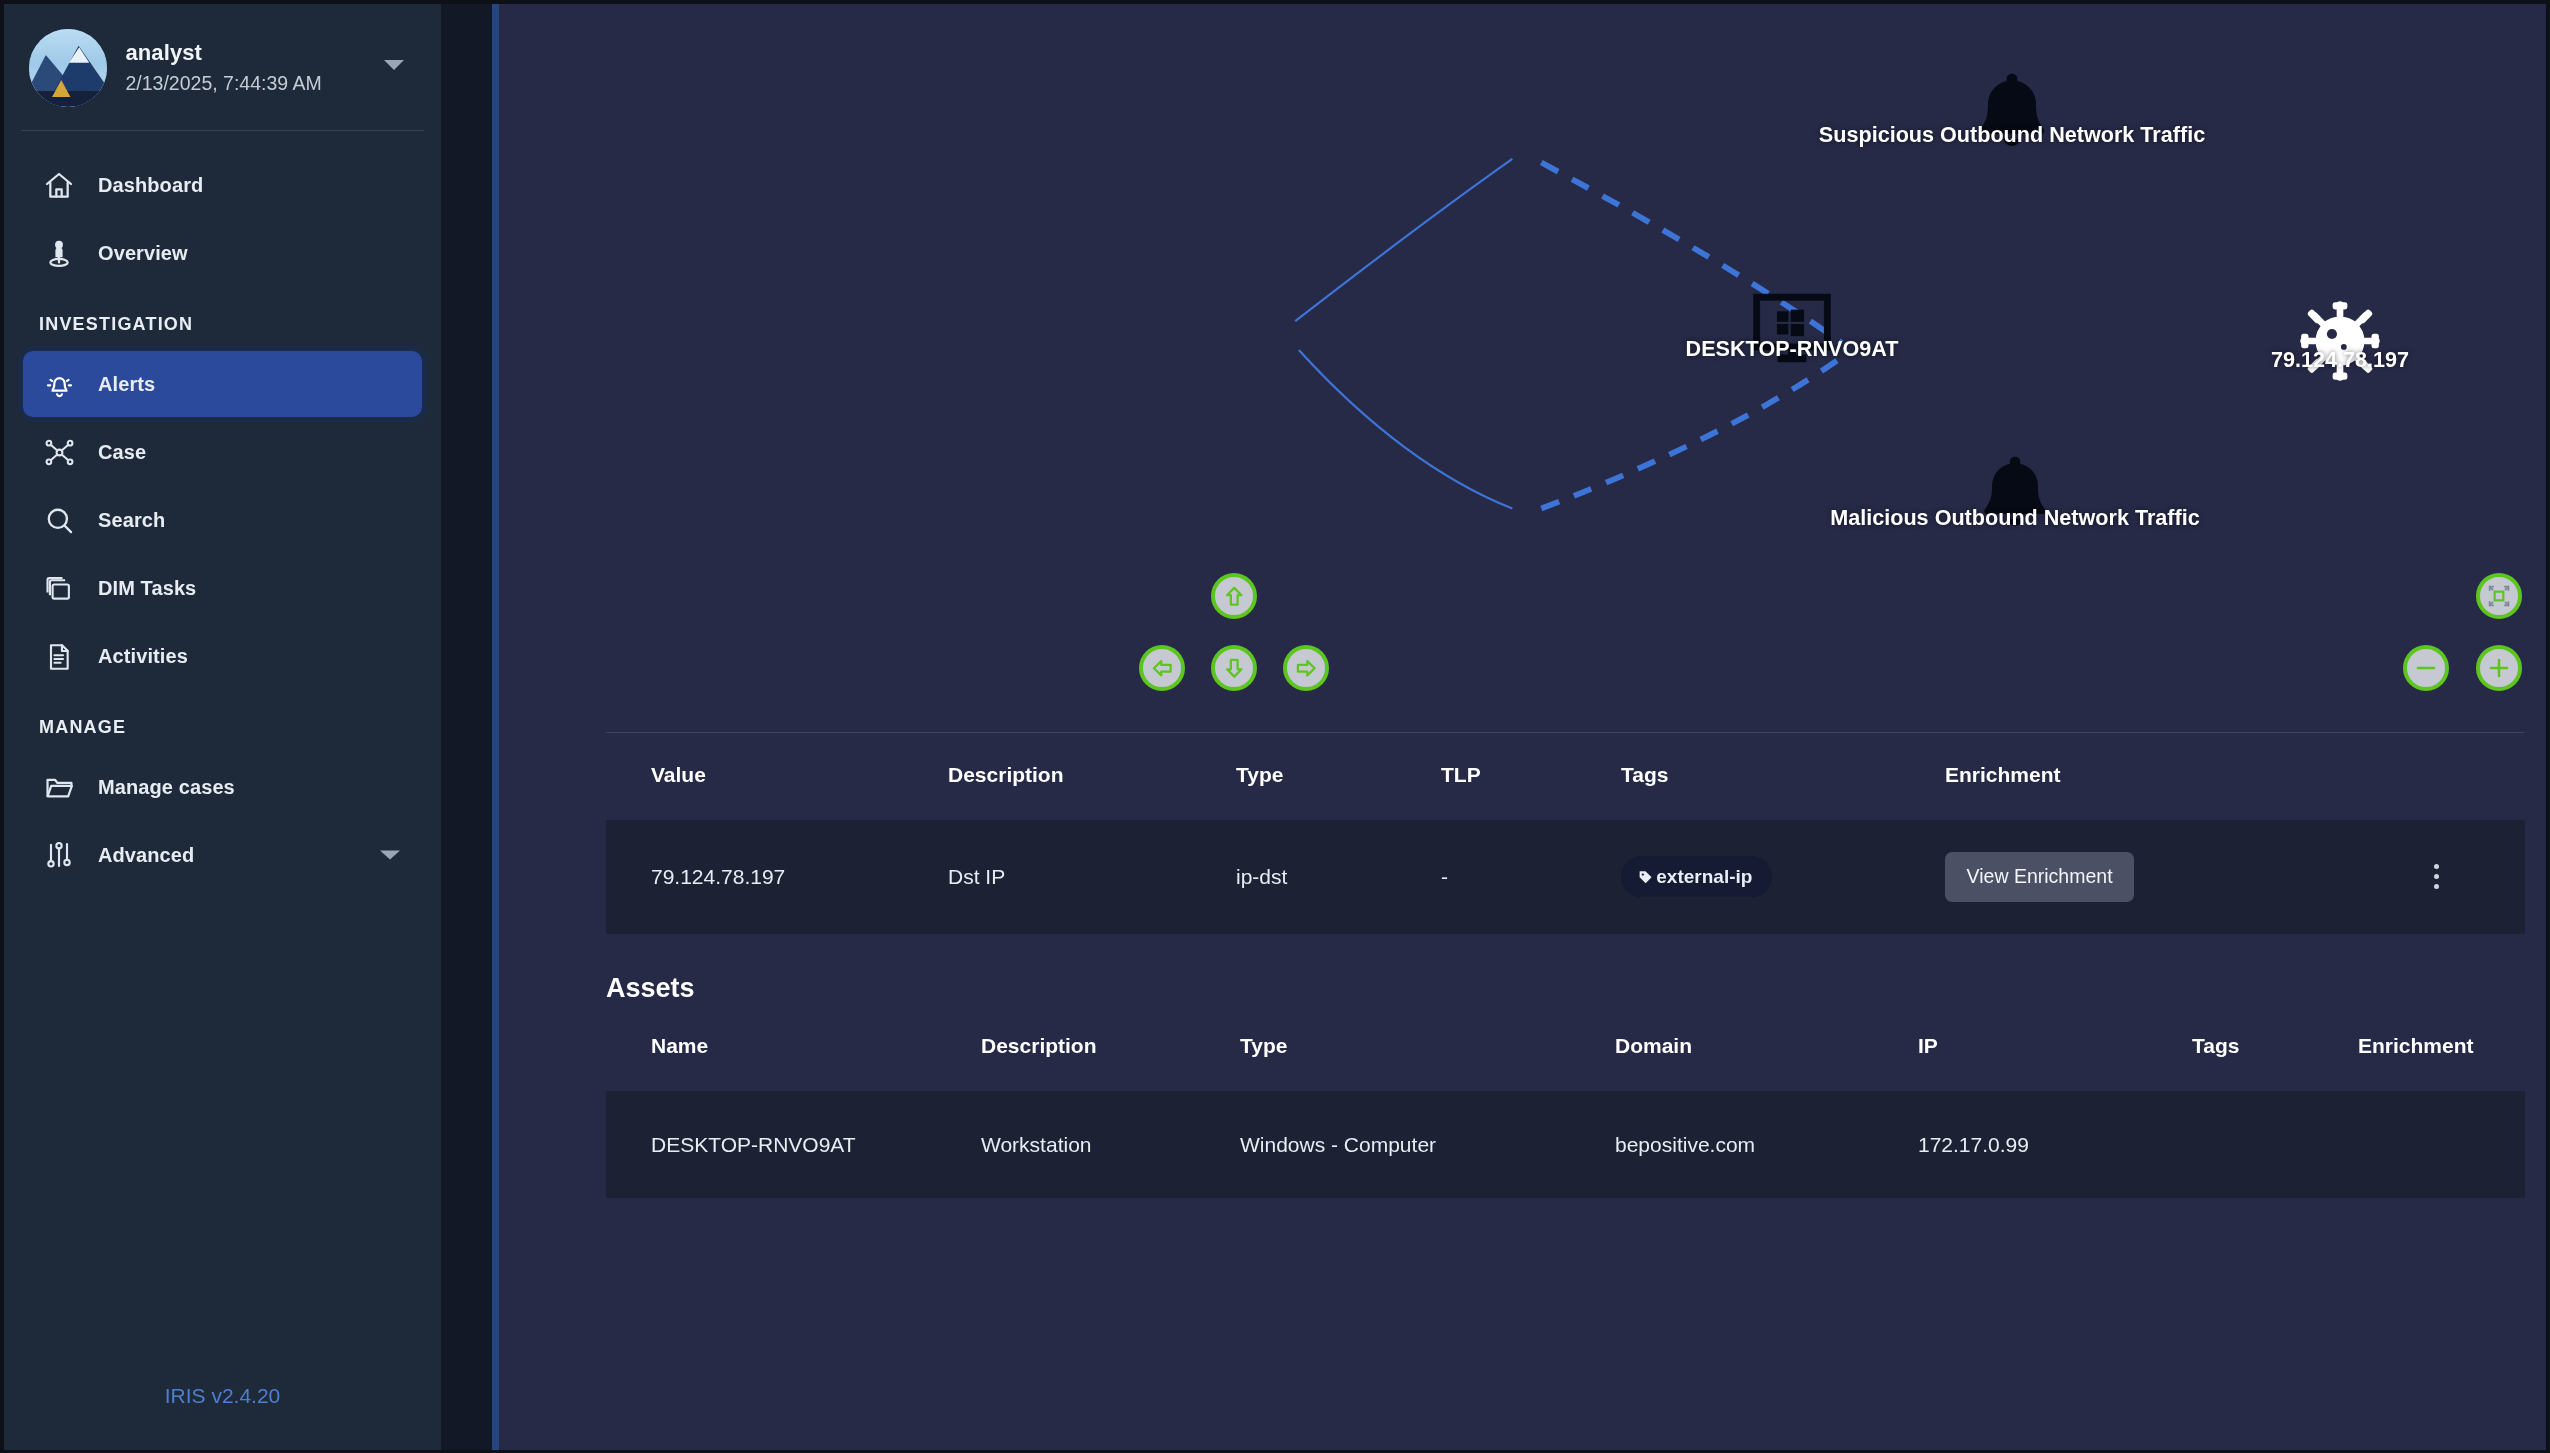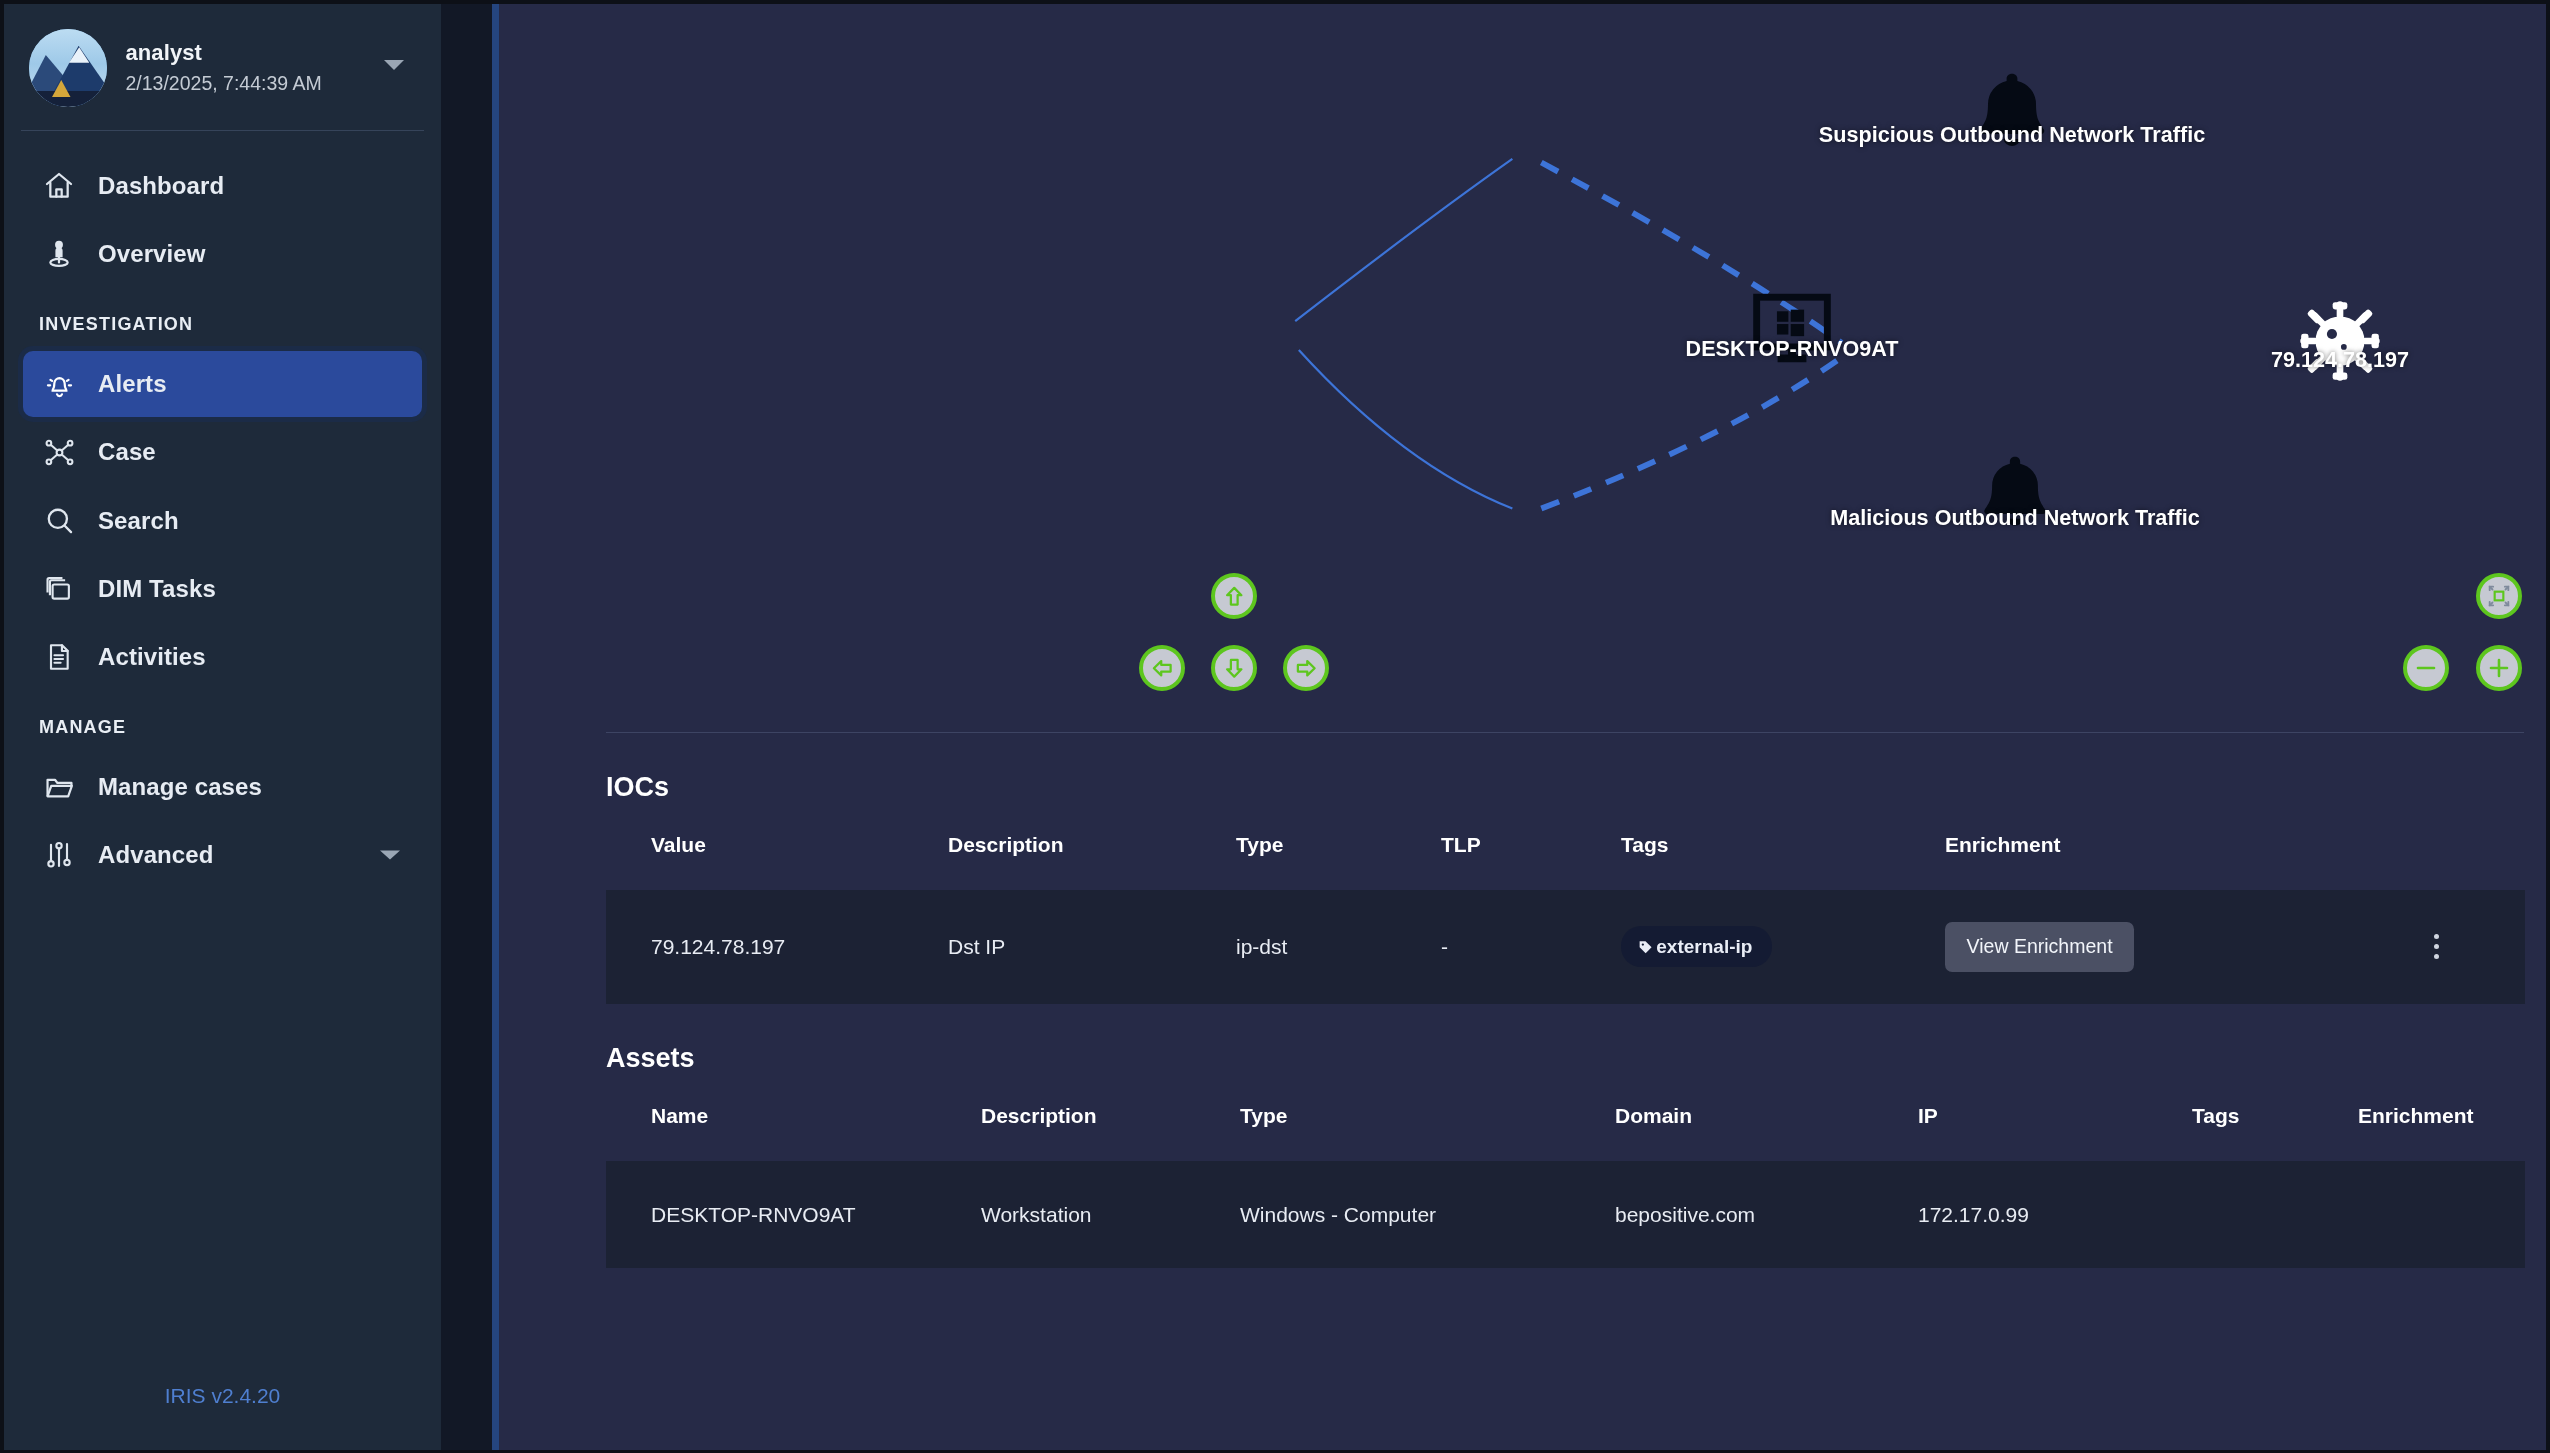--- a/index.html
+++ b/index.html
@@ -67,21 +67,21 @@
   .sb-divider { height: 0.7px; background: #36445a; margin: 4.3px 17.3px 0 17.3px; }
 
   .nav { padding-top: 20px; flex: 1 1 auto; }
   .nav-item {
     display: flex; align-items: center;
     height: 66px;
     margin: 2.2px 19px;
     padding-left: 16px;
     border-radius: 10px;
     color: #e7ecf3;
-    font-size: 24px;
+    font-size: 20px;
     position: relative;
     cursor: pointer;
   }
   .nav-item.active { background: #2b4a9c; box-shadow: 0 0 0 5px #1b2b47; }
   .nav-icon { width: 40px; flex: 0 0 40px; display:flex; align-items:center; justify-content:center; margin-right: 19px; }
   .nav-icon svg { display:block; }
   .nav-label { font-weight: 600; letter-spacing:0.1px; }
   .nav-caret {
     position: absolute; right: 21.6px; top: 50%; transform: translateY(-50%);
     width: 0; height: 0;
@@ -433,21 +433,20 @@
       <div class="ctrl" style="right:24.5px; top:641px;">
         <svg width="26" height="26" viewBox="0 0 24 24" fill="none" stroke="#5dc61e" stroke-width="2.4" stroke-linecap="round">
           <path d="M4.6 12h14.8M12 4.6v14.8"></path>
         </svg>
       </div>
     </section>
 
     <div class="sec-rule"></div>
 
     <section class="section">
-      <h2 class="sec-title">IOCs</h2>
       <table class="tbl">
         <colgroup>
           <col style="width:342px">
             <col style="width:288px">
             <col style="width:205px">
           <col style="width:180px">
             <col style="width:324px">
             <col style="width:403px">
             <col>
         </colgroup>

